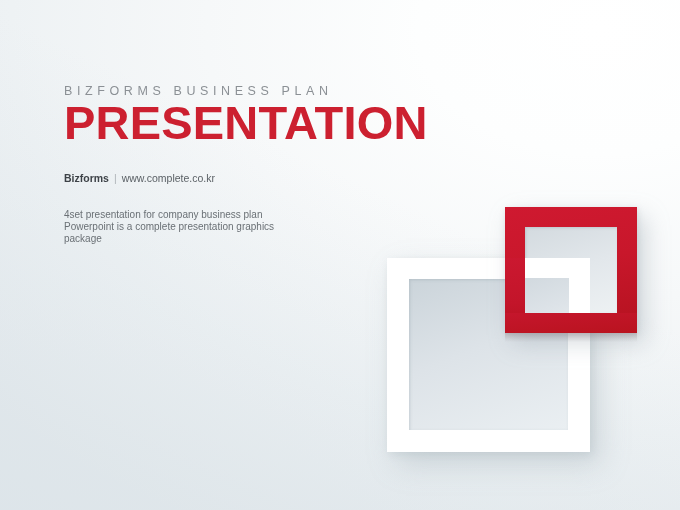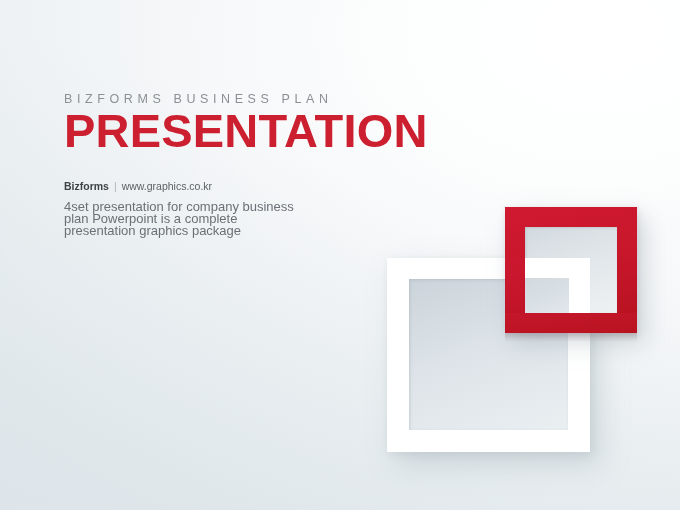--- a/index.html
+++ b/index.html
@@ -23,21 +23,21 @@
   #slide::after {
     content:"";
     position:absolute; inset:0;
     background:linear-gradient(205deg, rgba(255,255,255,0) 40%, rgba(214,224,230,0.55) 100%);
     pointer-events:none;
   }
 
   
   .text-block {
     position:absolute;
-    left:64px; top:92px;
+    left:64px; top:84px;
     z-index:5;
   }
 
   .eyebrow {
     font-size:12.5px;
     letter-spacing:4.6px;
     color:#8b9095;
     font-weight:400;
     white-space:nowrap;
   }
@@ -64,22 +64,22 @@
     margin-top:26px;
     font-size:10.5px;
     color:#5b6166;
     white-space:nowrap;
   }
   .byline .brand { font-weight:700; color:#3d4247; }
   .byline .sep   { color:#aeb4b8; padding:0 5px; font-weight:400; }
   .byline .url   { color:#5b6166; }
 
   .desc {
-    margin-top:9px;
-    font-size:13px;
+    margin-top:25px;
+    font-size:10px;
     line-height:12px;
     color:#6a7075;
     max-width:235px;
   }
 
   
   .graphic { position:absolute; inset:0; z-index:2; }
 
   
   .sq-white {
@@ -201,20 +201,20 @@
   </div>
 
   <div class="text-block">
 
     <div class="eyebrow">BIZFORMS BUSINESS PLAN</div>
 
 
     <div class="title-accent">PRESENTATION</div>
 
     <div class="byline">
-      <span class="brand">Bizforms</span><span class="sep">|</span><span class="url">www.graphics.co.kr</span>
+      <span class="brand">Bizforms</span><span class="sep">|</span><span class="url">www.complete.co.kr</span>
     </div>
 
     <div class="desc">4set presentation for company business plan Powerpoint is a complete presentation graphics package</div>
 
   </div>
 
 </div>
 
 </body></html>

